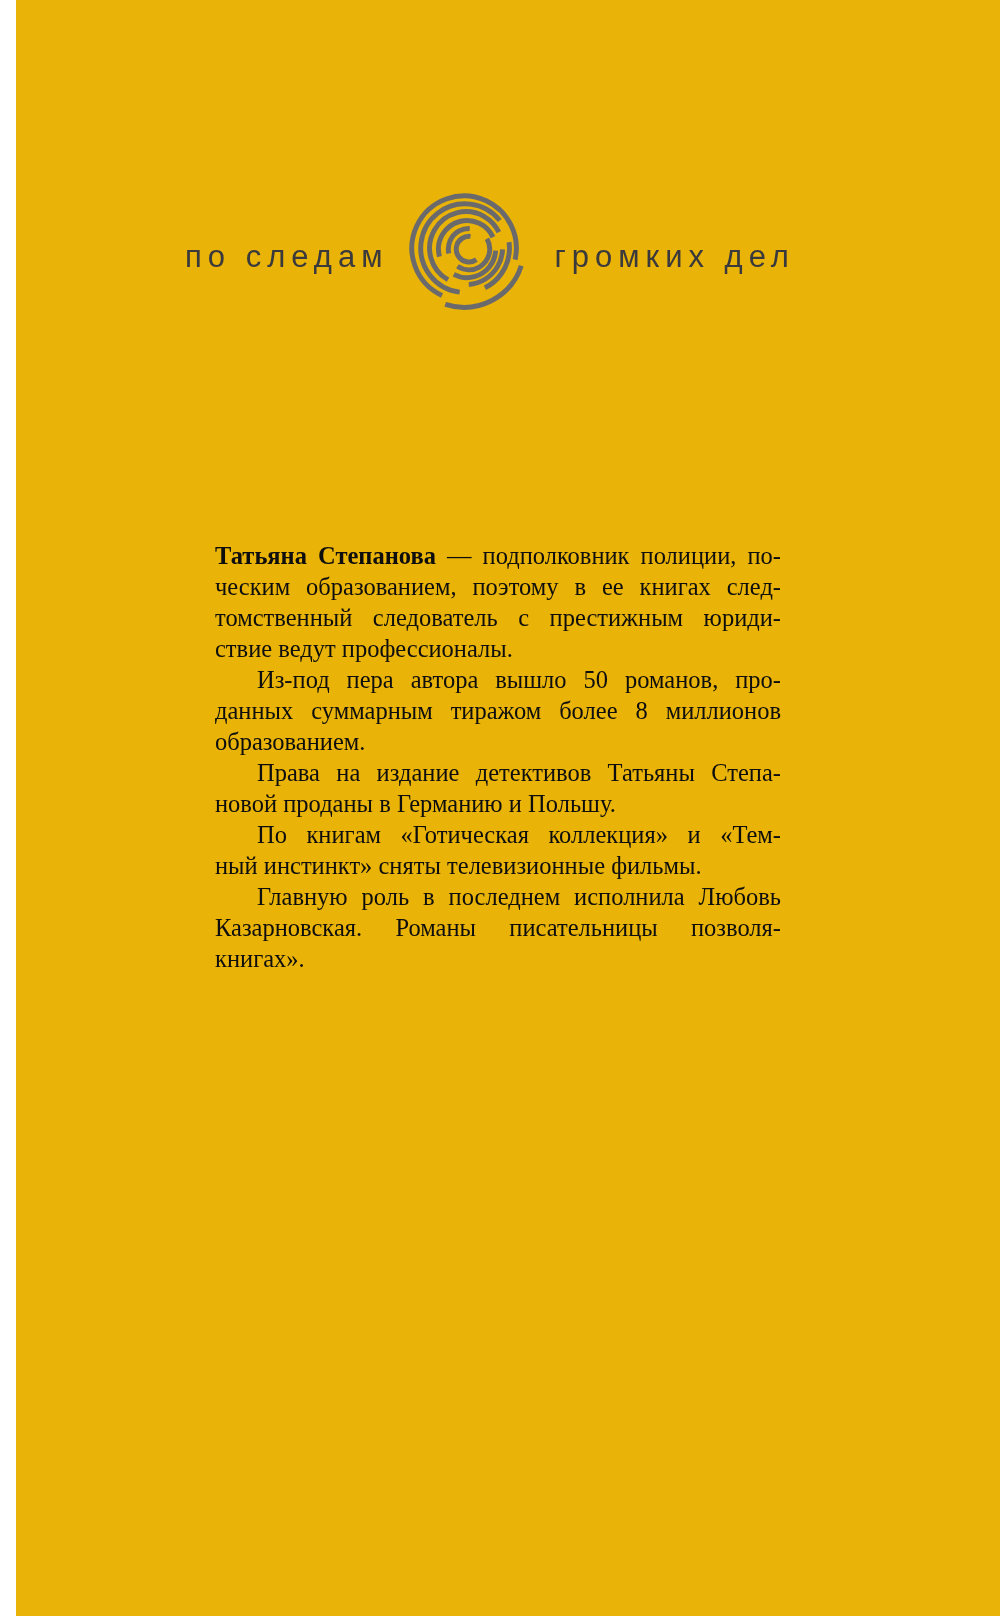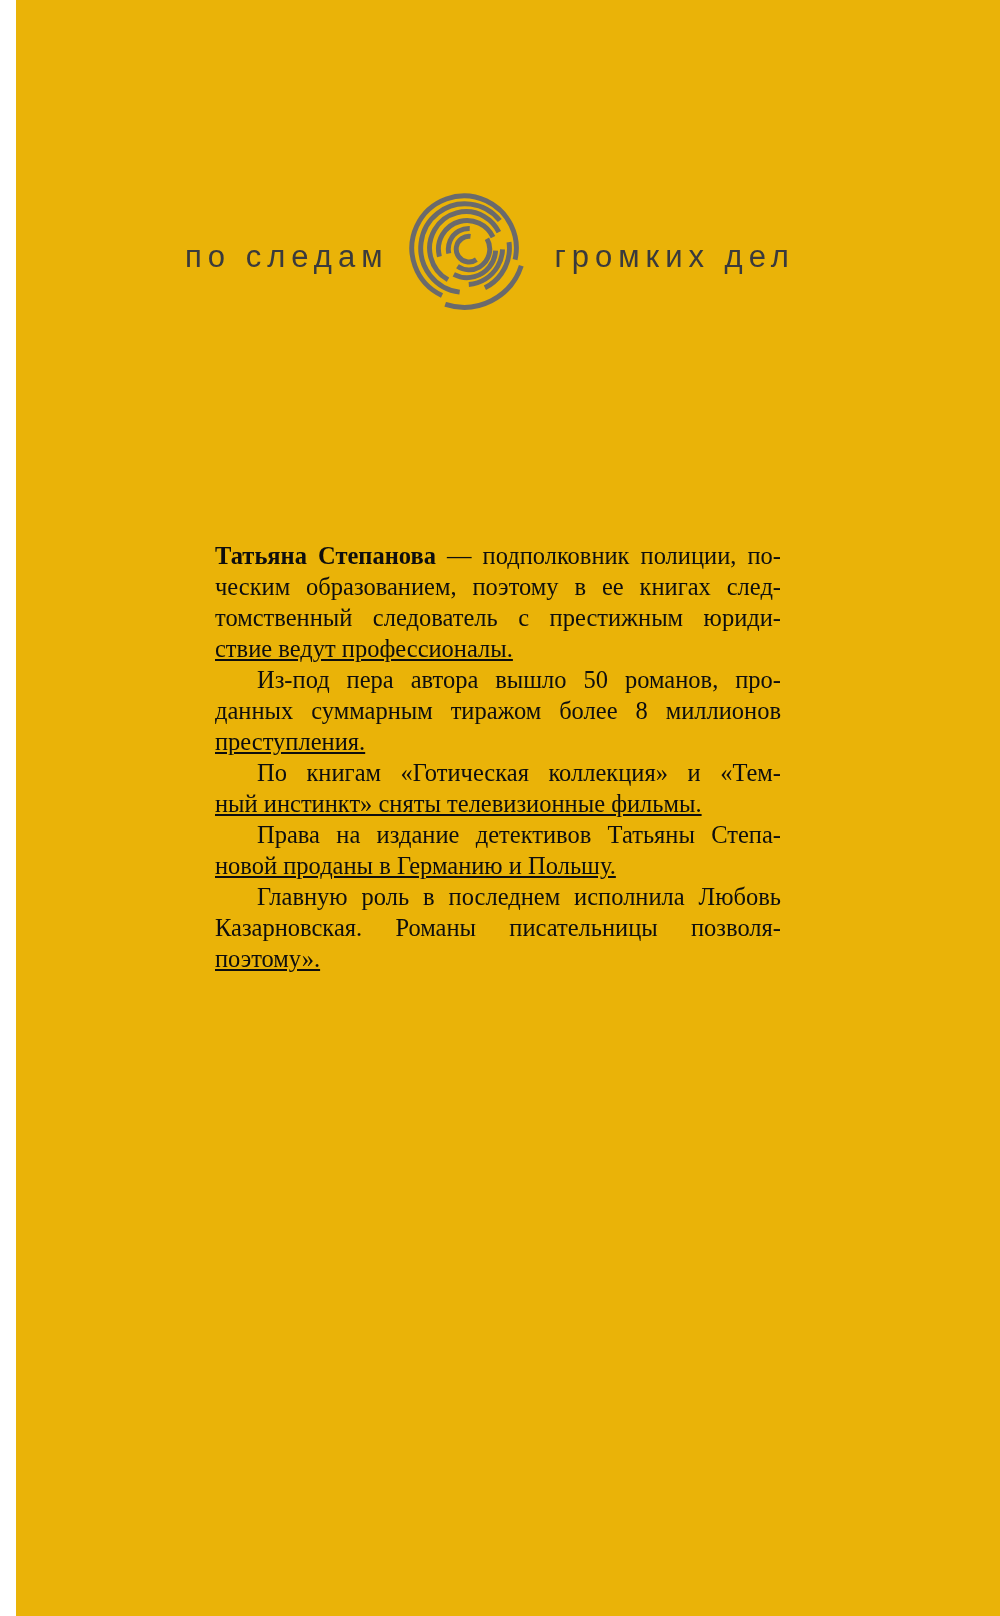--- a/index.html
+++ b/index.html
@@ -56,21 +56,20 @@
   }
   .paragraph { margin: 0; }
   .line {
     text-align: justify;
     text-align-last: justify;
     white-space: normal;
   }
   .line.last {
     text-align: center;
     text-align-last: left;
-    text-decoration: underline;
   }
   .line.indent {
     padding-left: 42px;
   }
   .line b { font-weight: bold; }
 </style>
 </head>
 <body>
 
 <div class="page">
@@ -103,30 +102,30 @@
   <div class="annotation">
       <div class="paragraph">
         <div class="line"><b>Татьяна Степанова</b> — подполковник полиции, по-</div>
         <div class="line">ческим образованием, поэтому в ее книгах след-</div>
         <div class="line">томственный следователь с престижным юриди-</div>
         <div class="line last">ствие ведут профессионалы.</div>
       </div>
       <div class="paragraph">
         <div class="line indent">Из-под пера автора вышло 50 романов, про-</div>
         <div class="line">данных суммарным тиражом более 8 миллионов</div>
-        <div class="line last">преступления.</div>
+        <div class="line last">образованием.</div>
+      </div>
+      <div class="paragraph">
+        <div class="line indent">Права на издание детективов Татьяны Степа-</div>
+        <div class="line last">новой проданы в Германию и Польшу.</div>
       </div>
       <div class="paragraph">
         <div class="line indent">По книгам «Готическая коллекция» и «Тем-</div>
         <div class="line last">ный инстинкт» сняты телевизионные фильмы.</div>
       </div>
       <div class="paragraph">
-        <div class="line indent">Права на издание детективов Татьяны Степа-</div>
-        <div class="line last">новой проданы в Германию и Польшу.</div>
-      </div>
-      <div class="paragraph">
         <div class="line indent">Главную роль в последнем исполнила Любовь</div>
         <div class="line">Казарновская. Романы писательницы позволя-</div>
-        <div class="line last">поэтому».</div>
+        <div class="line last">книгах».</div>
       </div>
     </div>
 
 </div>
 
 </body></html>

